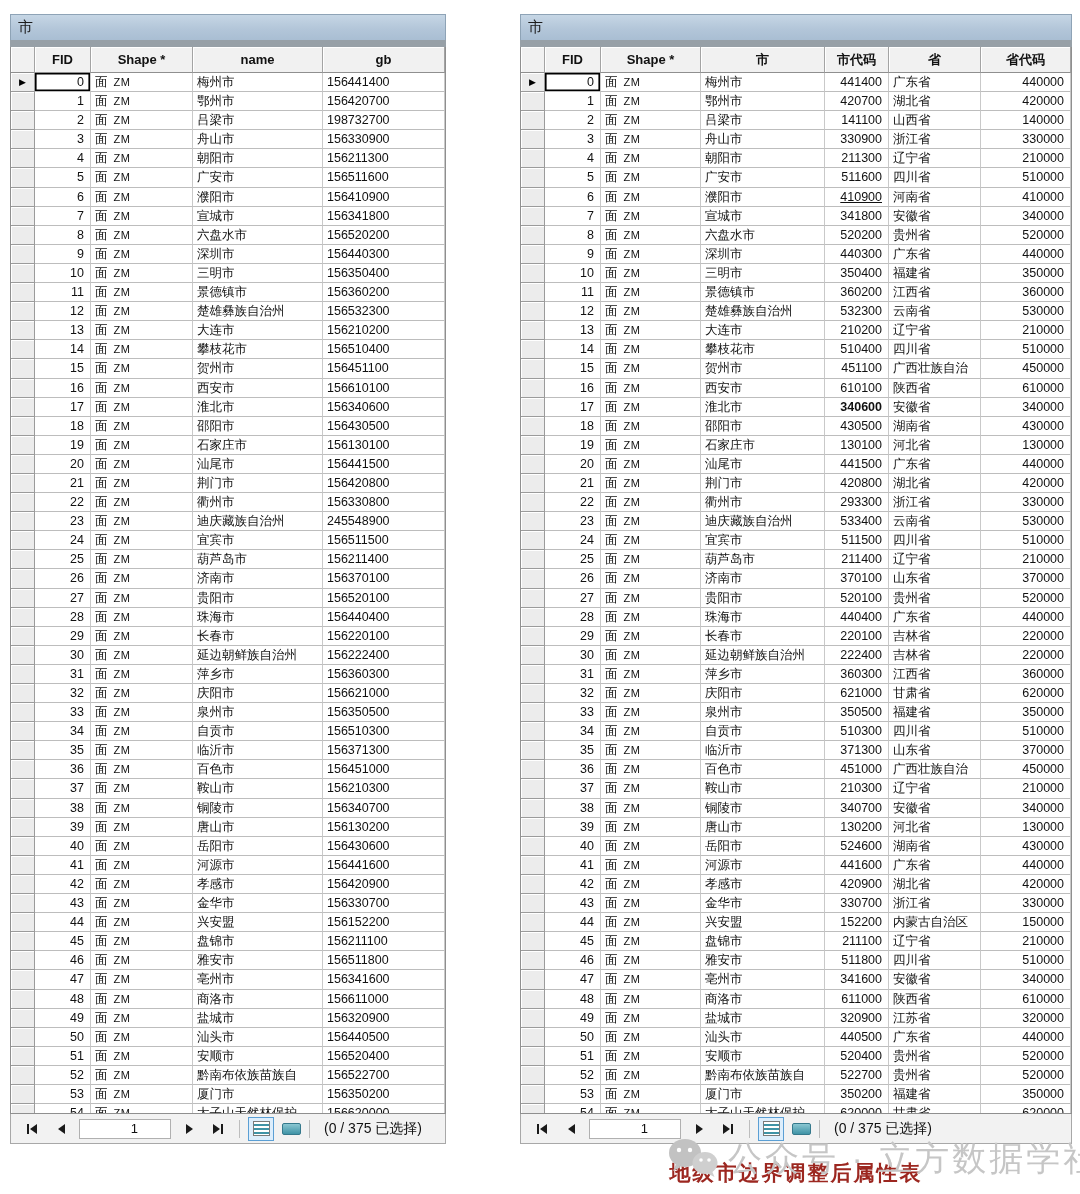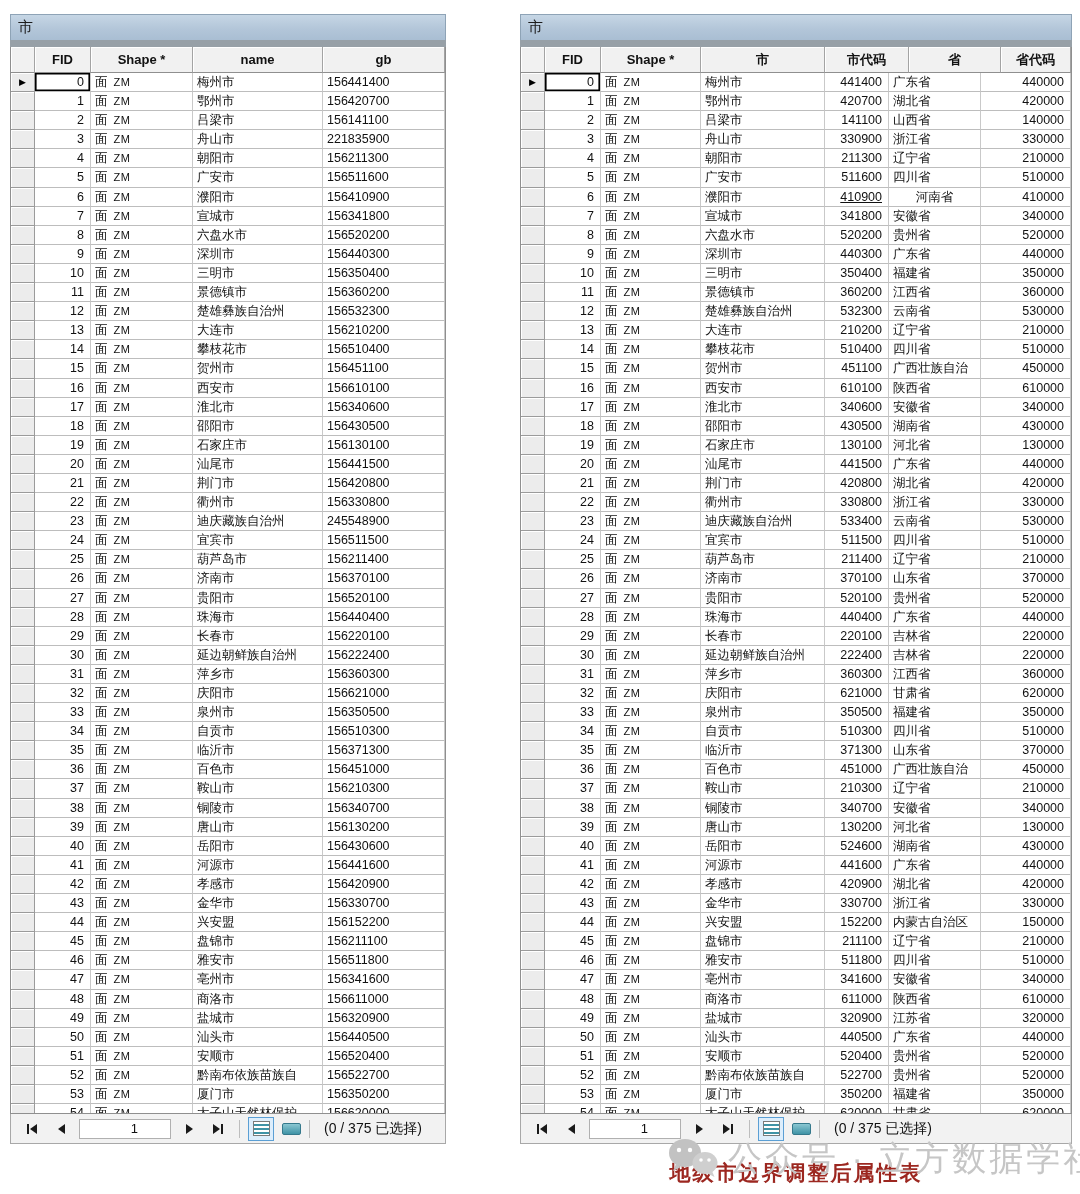--- a/index.html
+++ b/index.html
@@ -120,28 +120,28 @@
             <div class="cell num" style="width: 56px;">1</div>
             <div class="cell" style="width: 102px;"><span>面</span><span class="shape-zm">ZM</span></div>
             <div class="cell" style="width: 130px;">鄂州市</div>
             <div class="cell flex">156420700</div>
           </div>
           <div class="trow">
             <div class="selcell"></div>
             <div class="cell num" style="width: 56px;">2</div>
             <div class="cell" style="width: 102px;"><span>面</span><span class="shape-zm">ZM</span></div>
             <div class="cell" style="width: 130px;">吕梁市</div>
-            <div class="cell flex">156141100</div>
+            <div class="cell flex">198732700</div>
           </div>
           <div class="trow">
             <div class="selcell"></div>
             <div class="cell num" style="width: 56px;">3</div>
             <div class="cell" style="width: 102px;"><span>面</span><span class="shape-zm">ZM</span></div>
             <div class="cell" style="width: 130px;">舟山市</div>
-            <div class="cell flex">221835900</div>
+            <div class="cell flex">156330900</div>
           </div>
           <div class="trow">
             <div class="selcell"></div>
             <div class="cell num" style="width: 56px;">4</div>
             <div class="cell" style="width: 102px;"><span>面</span><span class="shape-zm">ZM</span></div>
             <div class="cell" style="width: 130px;">朝阳市</div>
             <div class="cell flex">156211300</div>
           </div>
           <div class="trow">
             <div class="selcell"></div>
@@ -525,21 +525,21 @@
     <div class="titlebar">
       <span>市</span>
     </div>
     <div class="subbar"></div>
     <div class="tablewrap">
       <div class="thead">
           <div class="hcell sel"></div>
           <div class="hcell" style="width: 56px;">FID</div>
           <div class="hcell" style="width: 100px;">Shape *</div>
           <div class="hcell" style="width: 124px;">市</div>
-          <div class="hcell" style="width: 84px;">市代码</div>
+          <div class="hcell" style="width: 64px;">市代码</div>
           <div class="hcell" style="width: 92px;">省</div>
           <div class="hcell flex">省代码</div>
         </div>
       <div class="tbody">
           <div class="trow">
             <div class="selcell">▶</div>
             <div class="cell num fid-current" style="width: 56px;">0</div>
             <div class="cell" style="width: 100px;"><span>面</span><span class="shape-zm">ZM</span></div>
             <div class="cell" style="width: 124px;">梅州市</div>
             <div class="cell num" style="width: 64px;">441400</div>
@@ -590,21 +590,21 @@
             <div class="cell num" style="width: 64px;">511600</div>
             <div class="cell" style="width: 92px;">四川省</div>
             <div class="cell flex num">510000</div>
           </div>
           <div class="trow">
             <div class="selcell"></div>
             <div class="cell num" style="width: 56px;">6</div>
             <div class="cell" style="width: 100px;"><span>面</span><span class="shape-zm">ZM</span></div>
             <div class="cell" style="width: 124px;">濮阳市</div>
             <div class="cell num" style="width: 64px; text-decoration: underline;">410900</div>
-            <div class="cell" style="width: 92px; text-align: center;">河南省</div>
+            <div class="cell" style="width: 92px;">河南省</div>
             <div class="cell flex num">410000</div>
           </div>
           <div class="trow">
             <div class="selcell"></div>
             <div class="cell num" style="width: 56px;">7</div>
             <div class="cell" style="width: 100px;"><span>面</span><span class="shape-zm">ZM</span></div>
             <div class="cell" style="width: 124px;">宣城市</div>
             <div class="cell num" style="width: 64px;">341800</div>
             <div class="cell" style="width: 92px;">安徽省</div>
             <div class="cell flex num">340000</div>
@@ -688,21 +688,21 @@
             <div class="cell" style="width: 124px;">西安市</div>
             <div class="cell num" style="width: 64px;">610100</div>
             <div class="cell" style="width: 92px;">陕西省</div>
             <div class="cell flex num">610000</div>
           </div>
           <div class="trow">
             <div class="selcell"></div>
             <div class="cell num" style="width: 56px;">17</div>
             <div class="cell" style="width: 100px;"><span>面</span><span class="shape-zm">ZM</span></div>
             <div class="cell" style="width: 124px;">淮北市</div>
-            <div class="cell num" style="width: 64px;">340600</div>
+            <div class="cell num" style="width: 64px; font-weight: bold;">340600</div>
             <div class="cell" style="width: 92px;">安徽省</div>
             <div class="cell flex num">340000</div>
           </div>
           <div class="trow">
             <div class="selcell"></div>
             <div class="cell num" style="width: 56px;">18</div>
             <div class="cell" style="width: 100px;"><span>面</span><span class="shape-zm">ZM</span></div>
             <div class="cell" style="width: 124px;">邵阳市</div>
             <div class="cell num" style="width: 64px;">430500</div>
             <div class="cell" style="width: 92px;">湖南省</div>
@@ -733,21 +733,21 @@
             <div class="cell" style="width: 124px;">荆门市</div>
             <div class="cell num" style="width: 64px;">420800</div>
             <div class="cell" style="width: 92px;">湖北省</div>
             <div class="cell flex num">420000</div>
           </div>
           <div class="trow">
             <div class="selcell"></div>
             <div class="cell num" style="width: 56px;">22</div>
             <div class="cell" style="width: 100px;"><span>面</span><span class="shape-zm">ZM</span></div>
             <div class="cell" style="width: 124px;">衢州市</div>
-            <div class="cell num" style="width: 64px;">330800</div>
+            <div class="cell num" style="width: 64px;">293300</div>
             <div class="cell" style="width: 92px;">浙江省</div>
             <div class="cell flex num">330000</div>
           </div>
           <div class="trow">
             <div class="selcell"></div>
             <div class="cell num" style="width: 56px;">23</div>
             <div class="cell" style="width: 100px;"><span>面</span><span class="shape-zm">ZM</span></div>
             <div class="cell" style="width: 124px;">迪庆藏族自治州</div>
             <div class="cell num" style="width: 64px;">533400</div>
             <div class="cell" style="width: 92px;">云南省</div>

